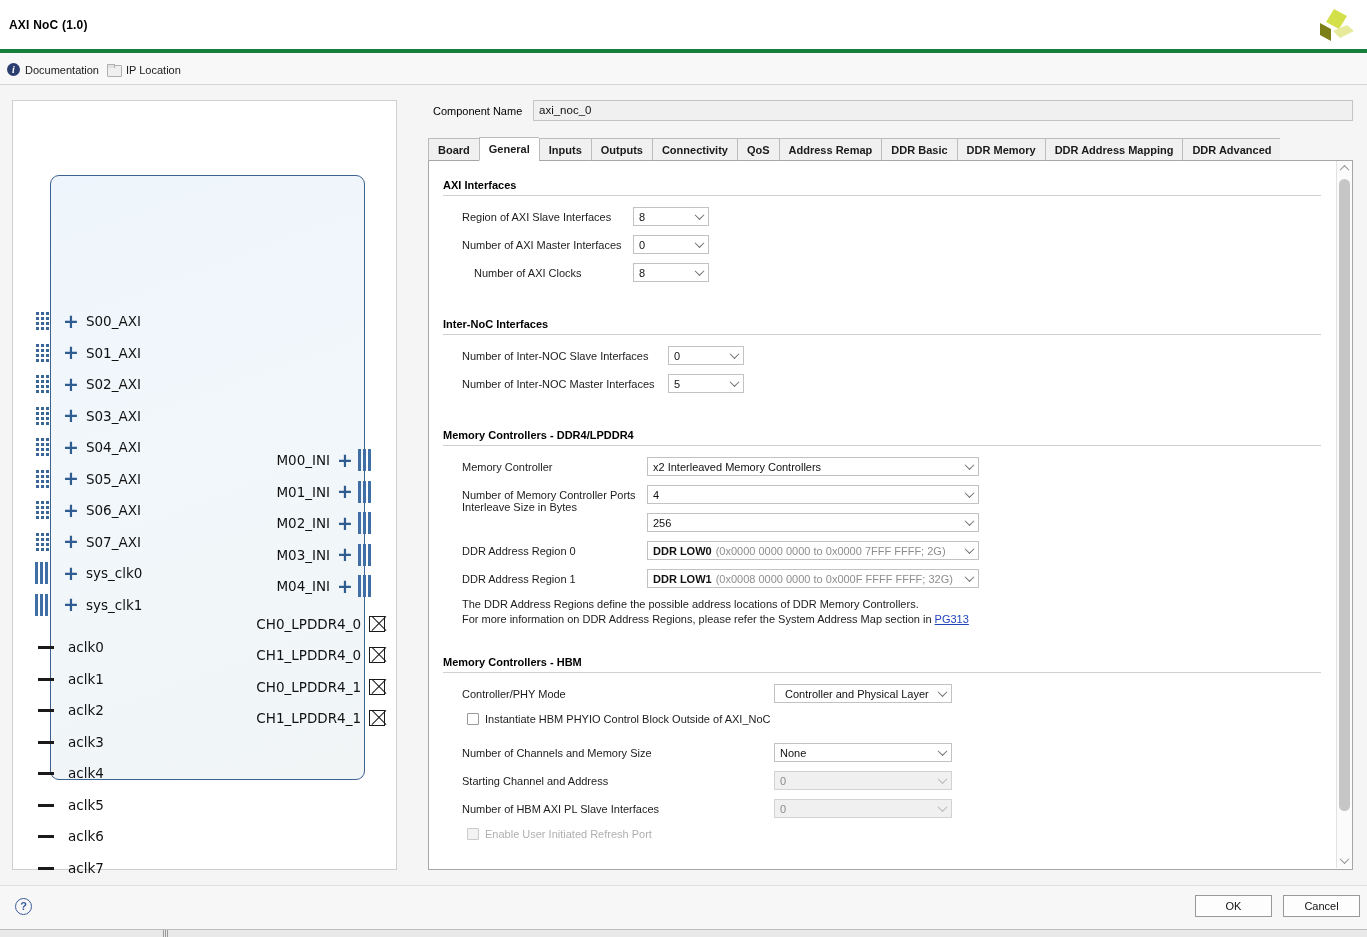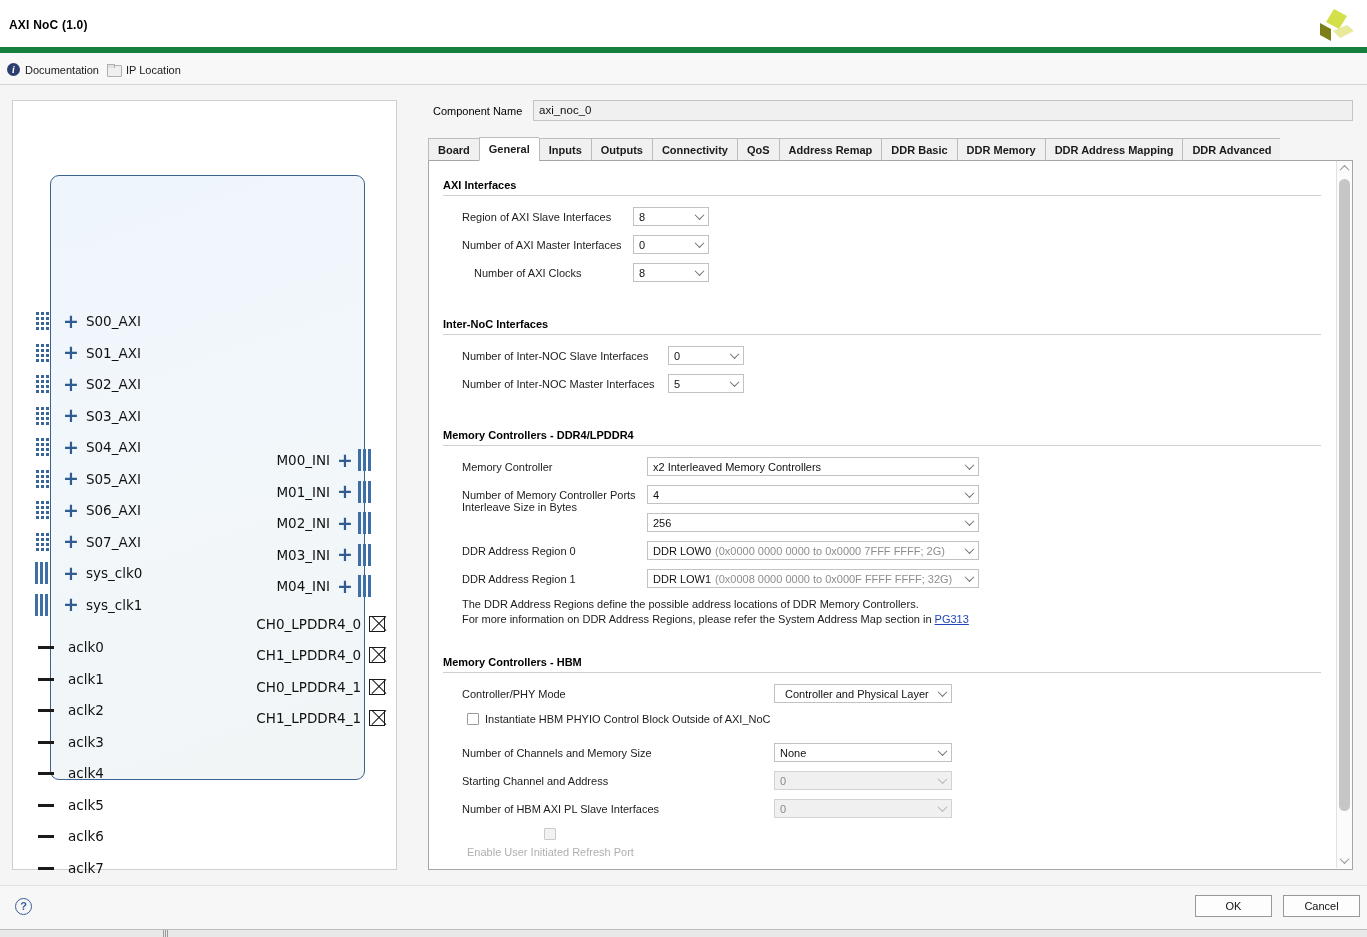--- a/index.html
+++ b/index.html
@@ -10,21 +10,21 @@
     font-family: "Liberation Sans", sans-serif;
     font-size: 11px;
     color: #000000;
     overflow: hidden;
   }
 
   
   #titlebar {
     position: absolute; left: 0; top: 0; width: 1367px; height: 53px;
     background: #ffffff;
-    border-bottom: 6px solid #15803d;
+    border-bottom: 4px solid #15803d;
   }
   #dialog-title {
     position: absolute; left: 9px; top: 18px;
     font-size: 12px; font-weight: bold; letter-spacing: .2px;
   }
   #vendor-logo { position: absolute; right: 10px; top: 7px; width: 50px; height: 40px; }
 
   
   #toolbar {
     position: absolute; left: 0; top: 53px; width: 1367px; height: 32px;
@@ -193,21 +193,21 @@
     cursor: default;
   }
   .combo.disabled { background: #f0f0f0; color: #8a8a8a; border-color: #d2d2d2; }
   .combo .caret {
     position: absolute; right: 5px; top: 50%;
     width: 7px; height: 7px; margin-top: -4px;
     border-right: 1.4px solid #6f6f6f; border-bottom: 1.4px solid #6f6f6f;
     transform: rotate(45deg) translate(-1px,-1px);
   }
   .combo.disabled .caret { border-color: #b5b5b5; }
-  .combo .region-main { font-weight: normal; }
+  .combo .region-main { font-weight: bold; }
   .combo .region-sub { color: #8d8d8d; margin-left: 4px; }
 
   .hint-line { position: absolute; font-size: 11px; color: #1c1c1c; white-space: nowrap; }
   a.doclink { color: #2244bb; text-decoration: underline; }
 
   .cbox-row { position: absolute; display: flex; align-items: center; gap: 6px; }
   .cbox {
     width: 12px; height: 12px; border: 1px solid #9a9a9a; background: #fff;
     flex: 0 0 auto; border-radius: 1px;
   }
@@ -595,21 +595,21 @@
           <span>0</span>
           <span class="caret"></span>
         </div>
 
         <div class="field-label" style="left:33px; top:642px;">Number of HBM AXI PL Slave Interfaces</div>
         <div class="combo disabled" style="left:345px; top:638px; width:178px;">
           <span>0</span>
           <span class="caret"></span>
         </div>
 
-        <div class="cbox-row" style="left:38px; top:667px;flex-direction:column;">
+        <div class="cbox-row" style="left:38px; top:667px;">
           <span class="cbox disabled"></span>
           <span class="cbox-label disabled">Enable User Initiated Refresh Port</span>
         </div>
 
       </div>
 
       <div id="vscroll">
         <div class="sb-arrow up">
             <span class="sb-chev"></span>
           </div>

